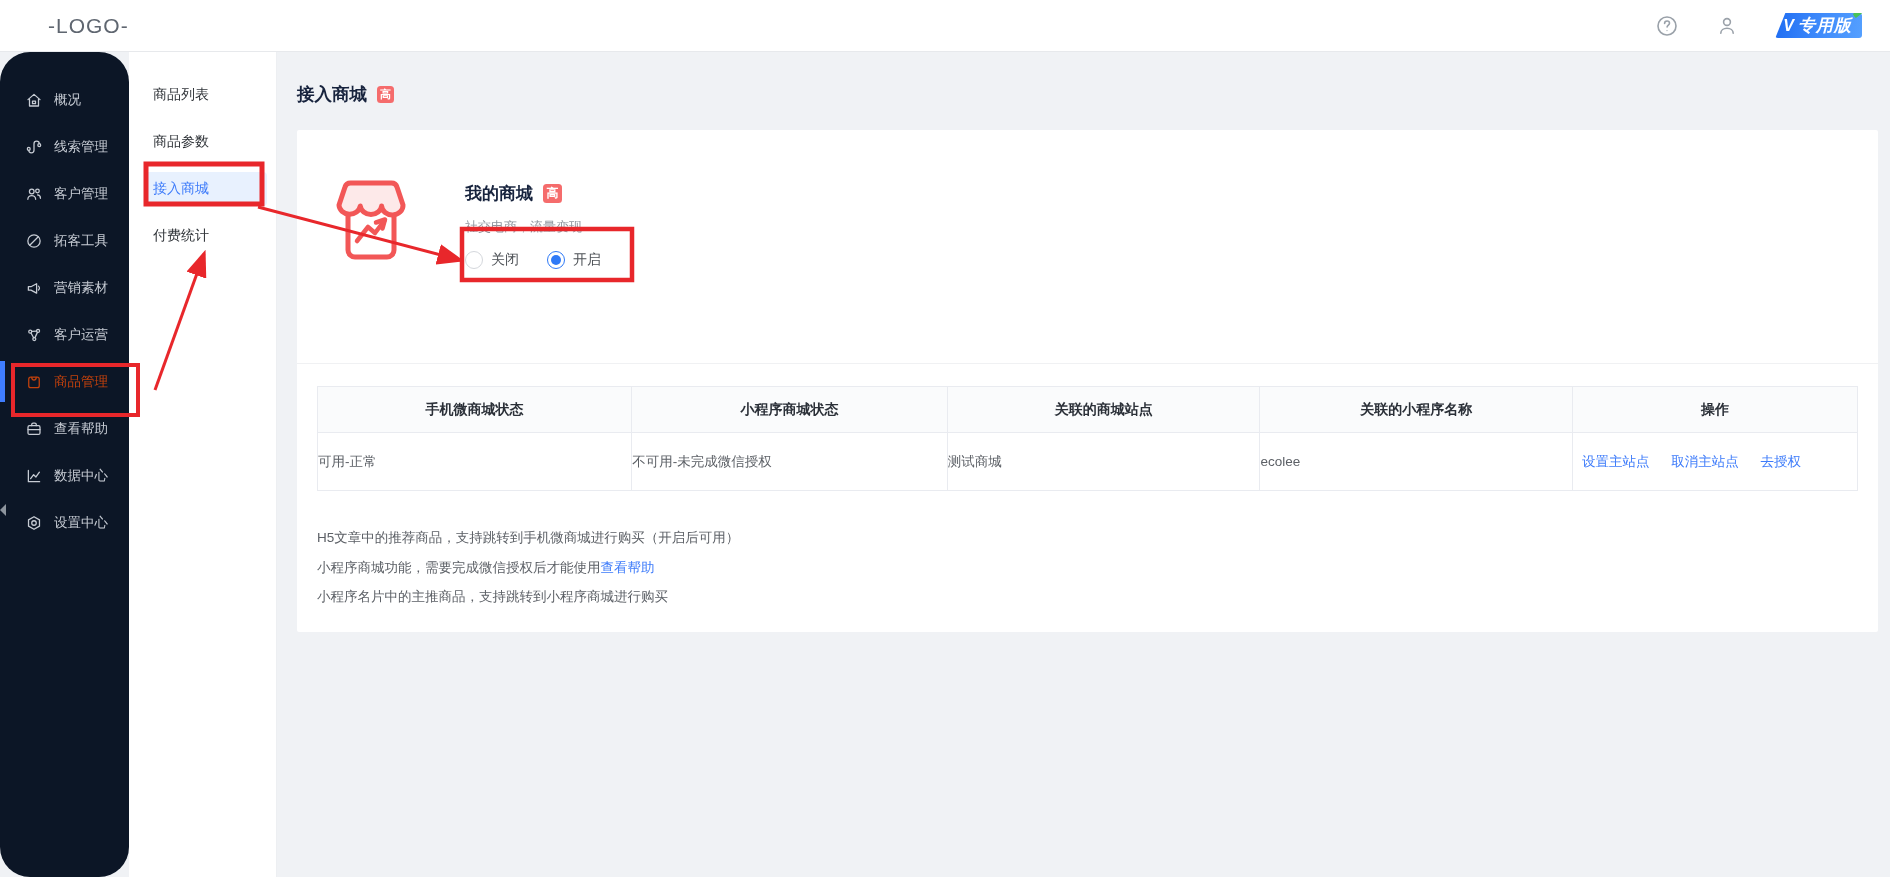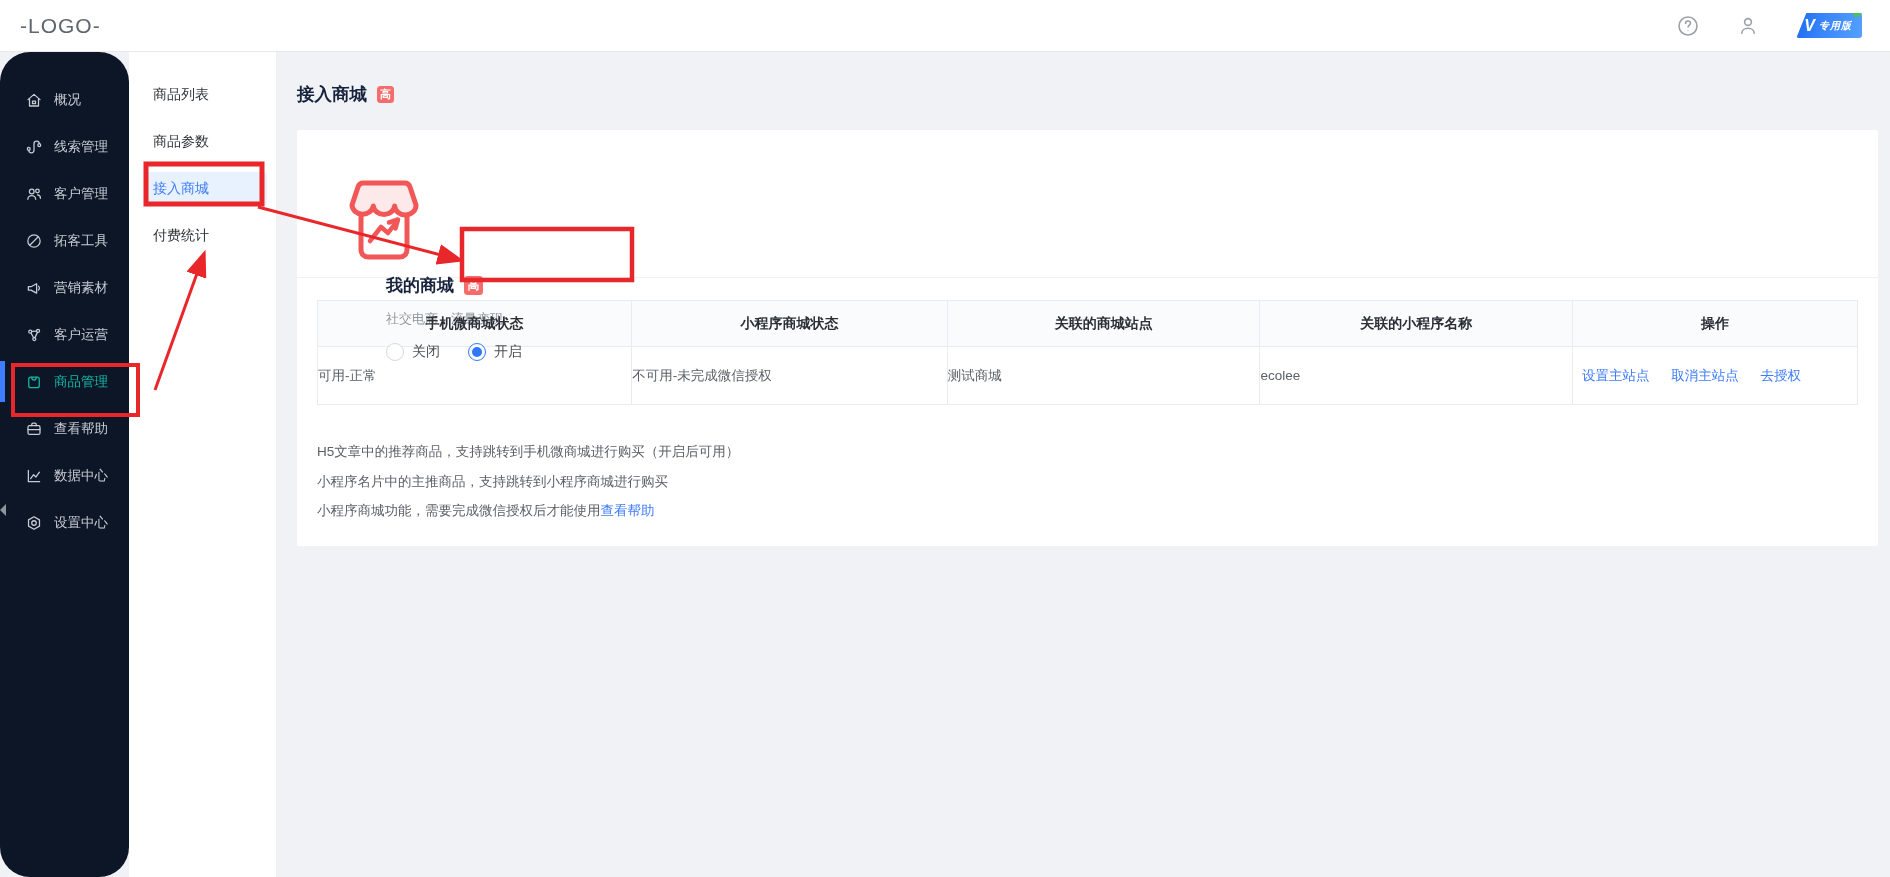--- a/index.html
+++ b/index.html
@@ -3,61 +3,61 @@
 <meta charset="utf-8">
 <style>
   * { margin:0; padding:0; box-sizing:border-box; }
   html,body { width:1890px; height:877px; }
   body {
     font-family:"Liberation Sans","DejaVu Sans",sans-serif;
     background:#f0f2f5; color:#333; position:relative; overflow:hidden;
   }
   
   .topbar{ height:52px; background:#fff; border-bottom:1px solid #e7e9ec;
-    display:flex; align-items:center; padding:0 28px 0 20px; position:relative; z-index:5;}
+    display:flex; align-items:center; padding:0 28px 0 48px; position:relative; z-index:5;}
   .logo{ font-size:21px; color:#5f6670; letter-spacing:1px; font-weight:400;}
   .topbar-right{ margin-left:auto; display:flex; align-items:center; gap:36px;}
   .tb-icon{ width:24px; height:24px; color:#9aa1a9; display:grid; place-items:center; cursor:pointer;}
   .edition-badge{ position:relative; height:25px; padding:0 10px 0 8px; border-radius:3px;
     background:linear-gradient(100deg,#1e6cf2 0%,#3b87fa 45%,#55a0ff 100%);
     clip-path:polygon(10px 0,100% 0,100% 100%,0 100%);
     display:flex; align-items:center; gap:4px; cursor:pointer;}
   .edition-v{ color:#fff; font-weight:bold; font-style:italic; font-size:16px; line-height:1;}
-  .edition-text{ color:#fff; font-weight:bold; font-style:italic; font-size:10px; letter-spacing:1px;}
+  .edition-text{ color:#fff; font-weight:bold; font-style:italic; font-size:17px; letter-spacing:1px;}
   .edition-pen{ position:absolute; right:-3px; top:-3px; width:12px; height:5px;
     background:#49c257; transform:rotate(-38deg); border-radius:1px;}
   
   .shell{ display:flex; height:825px;}
   
   .sidebar{ width:129px; background:#0c1626; padding-top:24px; position:relative; flex:none;border-radius:30px;}
   .side-item{ height:47px; display:flex; align-items:center; padding-left:25px; gap:11px;
     color:#c7ccd4; font-size:13.5px; cursor:pointer; position:relative;}
   .side-item .ic{ width:18px; height:18px; flex:none; display:grid; place-items:center;}
   .side-item svg{ width:18px; height:18px; stroke:currentColor; fill:none;
     stroke-width:1.7; stroke-linecap:round; stroke-linejoin:round;}
-  .side-item.active{ color:#14b8a6;}
+  .side-item.active{ color:#c2410c;}
   .side-item.active::before{ content:""; position:absolute; left:0; top:3px; bottom:3px;
     width:5px; background:#3f7dff;}
   .collapse-handle{ position:absolute; left:0; top:452px; width:0; height:0;
     border-top:6px solid transparent; border-bottom:6px solid transparent; border-right:6px solid #8d949d;}
   
   .subnav{ width:148px; background:#fff; border-right:1px solid #edeff2; padding-top:26px; flex:none;}
   .subnav-item{ margin:0 9px 13px 15px; padding:8px 0 8px 9px; font-size:14px; color:#2f3338;
     border-radius:4px; cursor:pointer;}
   .subnav-item.active{ background:#e8f1fe; color:#3d7bfa;}
   
   .main{ flex:1; padding:0 12px 0 20px;}
   .page-head{ padding-top:30px; display:flex; align-items:center; gap:10px;}
   .page-title{ font-size:17.5px; font-weight:bold; color:#17233d;}
   .hi-badge{ background:#f56c6c; color:#fff; border-radius:3.5px; display:grid; place-items:center;
     font-weight:bold;}
   .hi-badge.sm{ width:17px; height:17px; font-size:11px;}
   .hi-badge.md{ width:19px; height:19px; font-size:12px;}
   .card{ margin-top:24px; background:#fff; border-radius:2px;}
-  .card-top{ display:flex; padding:45px 20px 0 41px; height:148px; border-bottom:1px solid #f0f1f3;flex-direction:column;}
+  .card-top{ display:flex; padding:45px 20px 0 28px; height:234px; border-bottom:1px solid #f0f1f3;}
   .store-ic{ width:92px; height:92px; flex:none;}
   .mall-info{ margin-left:48px; padding-top:7px;}
   .mall-title-row{ display:flex; align-items:center; gap:10px;}
   .mall-title{ font-size:17px; font-weight:bold; color:#17233d;}
   .mall-sub{ margin-top:13px; font-size:13px; color:#8f959e;}
   .radio-row{ margin-top:15px; display:flex; align-items:center;}
   .radio-opt{ display:flex; align-items:center; margin-right:28px; cursor:pointer;}
   .radio{ width:18px; height:18px; border-radius:50%; background:#fff; position:relative;}
   .radio.off{ border:1.5px solid #d4d7dc;}
   .radio.on{ border:1.5px solid #2e79f7;}
@@ -270,22 +270,22 @@
                 <a class="op-link">设置主站点</a>
                 <a class="op-link">取消主站点</a>
                 <a class="op-link">去授权</a>
               </td>
             </tr>
           </tbody>
         </table>
 
         <div class="notes">
           <div class="note-line">H5文章中的推荐商品，支持跳转到手机微商城进行购买（开启后可用）</div>
+          <div class="note-line"><span>小程序商城功能，需要完成微信授权后才能使用</span><span class="note-link">查看帮助</span></div>
           <div class="note-line">小程序名片中的主推商品，支持跳转到小程序商城进行购买</div>
-          <div class="note-line"><span>小程序商城功能，需要完成微信授权后才能使用</span><span class="note-link">查看帮助</span></div>
         </div>
       </div>
     </div>
   </div>
 </div>
 
 <svg class="annotation-overlay" viewBox="0 0 1890 877">
   <defs>
     <marker id="arrowhead" markerWidth="9" markerHeight="7" refX="7.5" refY="3.5" orient="auto">
       <path d="M0,0 L9,3.5 L0,7 Z" fill="#e8272b"></path>

